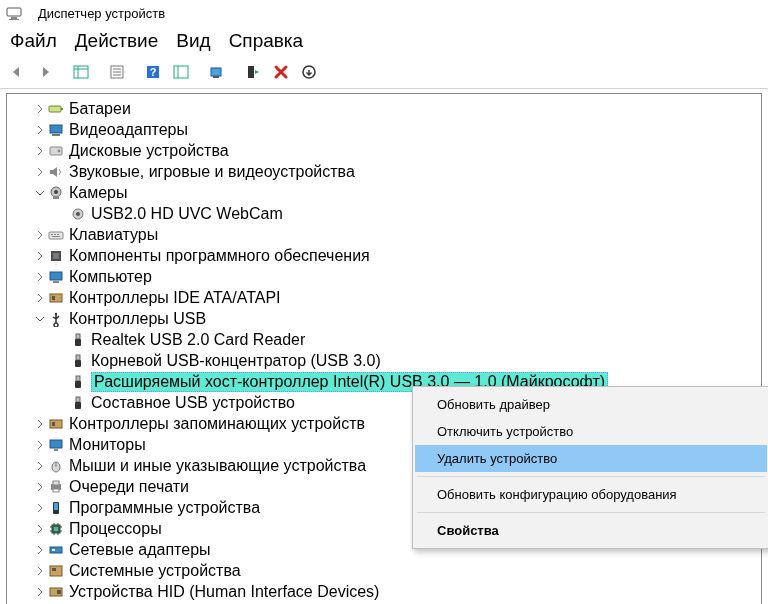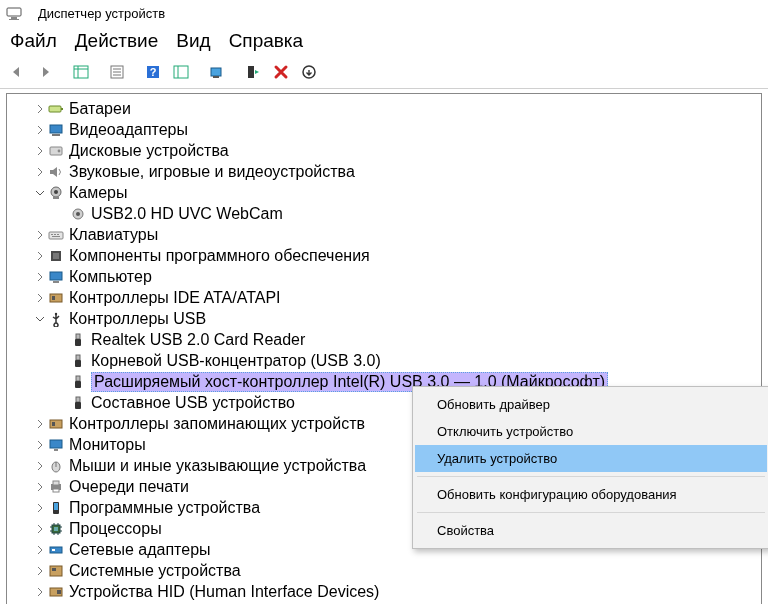--- a/index.html
+++ b/index.html
@@ -66,21 +66,21 @@
   .chev svg { width:10px; height:10px; }
   .dev-icon {
     width: 18px; height: 18px;
     display:inline-flex; align-items:center; justify-content:center;
     flex-shrink:0;
     margin-right: 4px;
   }
   .dev-icon svg { width:16px; height:16px; }
   .node .label { font-size: 16px; }
   .selected {
-    background: #c4b5fd;
+    background: #5eead4;
     border: 1px dotted #5aa0e0;
     padding: 0 2px;
     margin: -1px 0;
   }
   .ctx {
     position: absolute;
     left: 412px;
     top: 386px;
     width: 358px;
     background: #f2f2f2;
@@ -88,21 +88,21 @@
     box-shadow: 2px 3px 6px rgba(0,0,0,.25);
     padding: 4px 2px;
   }
   .ctx .item {
     padding: 6px 22px;
     font-size: 13px;
     cursor: default;
   }
   .ctx .item.hover { background: #90c8f6; }
   .ctx .sep { height:1px; background:#d6d6d6; margin: 4px 2px; }
-  .ctx .bold { font-weight: 400; }
+  .ctx .bold { font-weight: 700; }
 </style>
 </head>
 <body>
 
 <div class="titlebar">
   <span class="app-icon">
     <svg viewBox="0 0 16 16">
         <rect x="1" y="3" width="14" height="8" rx="1" fill="#fff" stroke="#555"></rect>
         <rect x="5" y="12" width="6" height="2" fill="#888"></rect>
         <rect x="3" y="14" width="10" height="1" fill="#888"></rect>

